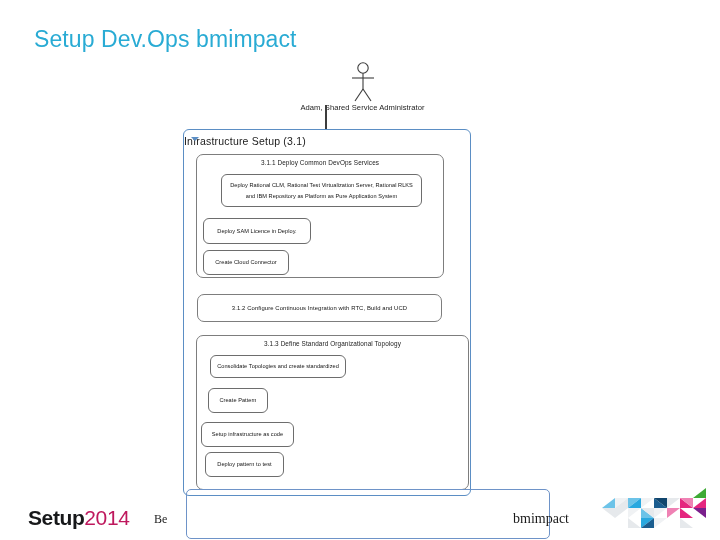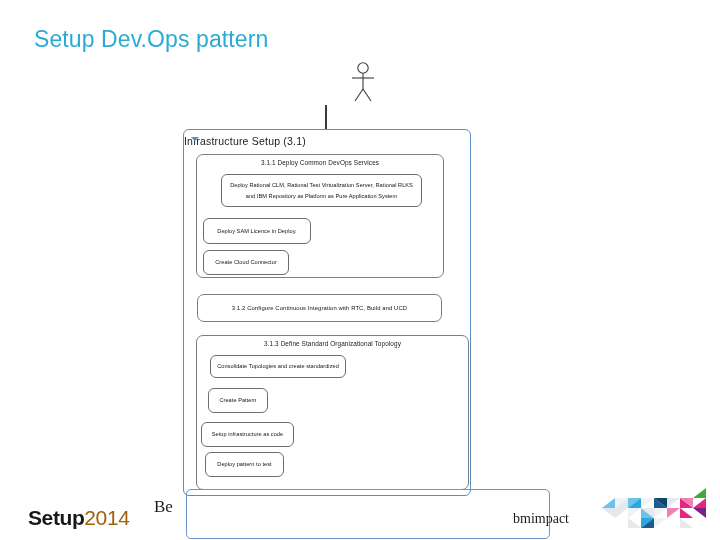--- a/index.html
+++ b/index.html
@@ -158,28 +158,28 @@
     bottom: 10px;
     font-size: 21px;
     letter-spacing: -0.4px;
     white-space: nowrap;
   }
   .footer-logo .impact {
     font-weight: bold;
     color: #17181a;
   }
   .footer-logo .year {
-    color: #a16207;
+    color: #be185d;
     font-weight: normal;
   }
   .footer-be {
     position: absolute;
     left: 154px;
-    bottom: 23px;
-    font-size: 17px;
+    bottom: 13px;
+    font-size: 12px;
     color: #1b1b1b;
     font-family: "Liberation Serif", serif;
     white-space: nowrap;
   }
   .footer-hash {
     position: absolute;
     left: 492px;
     bottom: 13px;
     font-size: 14px;
     color: #1b1b1b;
@@ -201,30 +201,31 @@
     height: 50px;
     border: 1.2px solid #6e93c8;
     border-radius: 5px;
     background: transparent;
     box-sizing: border-box;
   }
 </style>
 </head>
 <body>
 
-<div class="slide-title">Setup Dev.Ops pattern</div>
+<div class="slide-title">Setup Dev.Ops bmimpact</div>
 
 <div class="actor-wrap">
   <svg class="actor-figure" width="30" height="42" viewBox="0 0 30 42">
     <circle cx="15" cy="8" r="5.2" fill="none" stroke="#3c3c3c" stroke-width="1.1"></circle>
     <line x1="15" y1="13.2" x2="15" y2="29" stroke="#3c3c3c" stroke-width="1.1"></line>
     <line x1="4" y1="18" x2="26" y2="18" stroke="#3c3c3c" stroke-width="1.1"></line>
     <line x1="15" y1="29" x2="7" y2="41" stroke="#3c3c3c" stroke-width="1.1"></line>
     <line x1="15" y1="29" x2="23" y2="41" stroke="#3c3c3c" stroke-width="1.1"></line>
   </svg>
+  <div class="actor-label">Adam, Shared Service Administrator</div>
 </div>
 <div class="actor-stem"></div>
 
 <div class="pool">
   <div class="pool-header">
     <span class="pool-chevron"></span>
     <span>Infrastructure Setup (3.1)</span>
   </div>
 </div>
 

